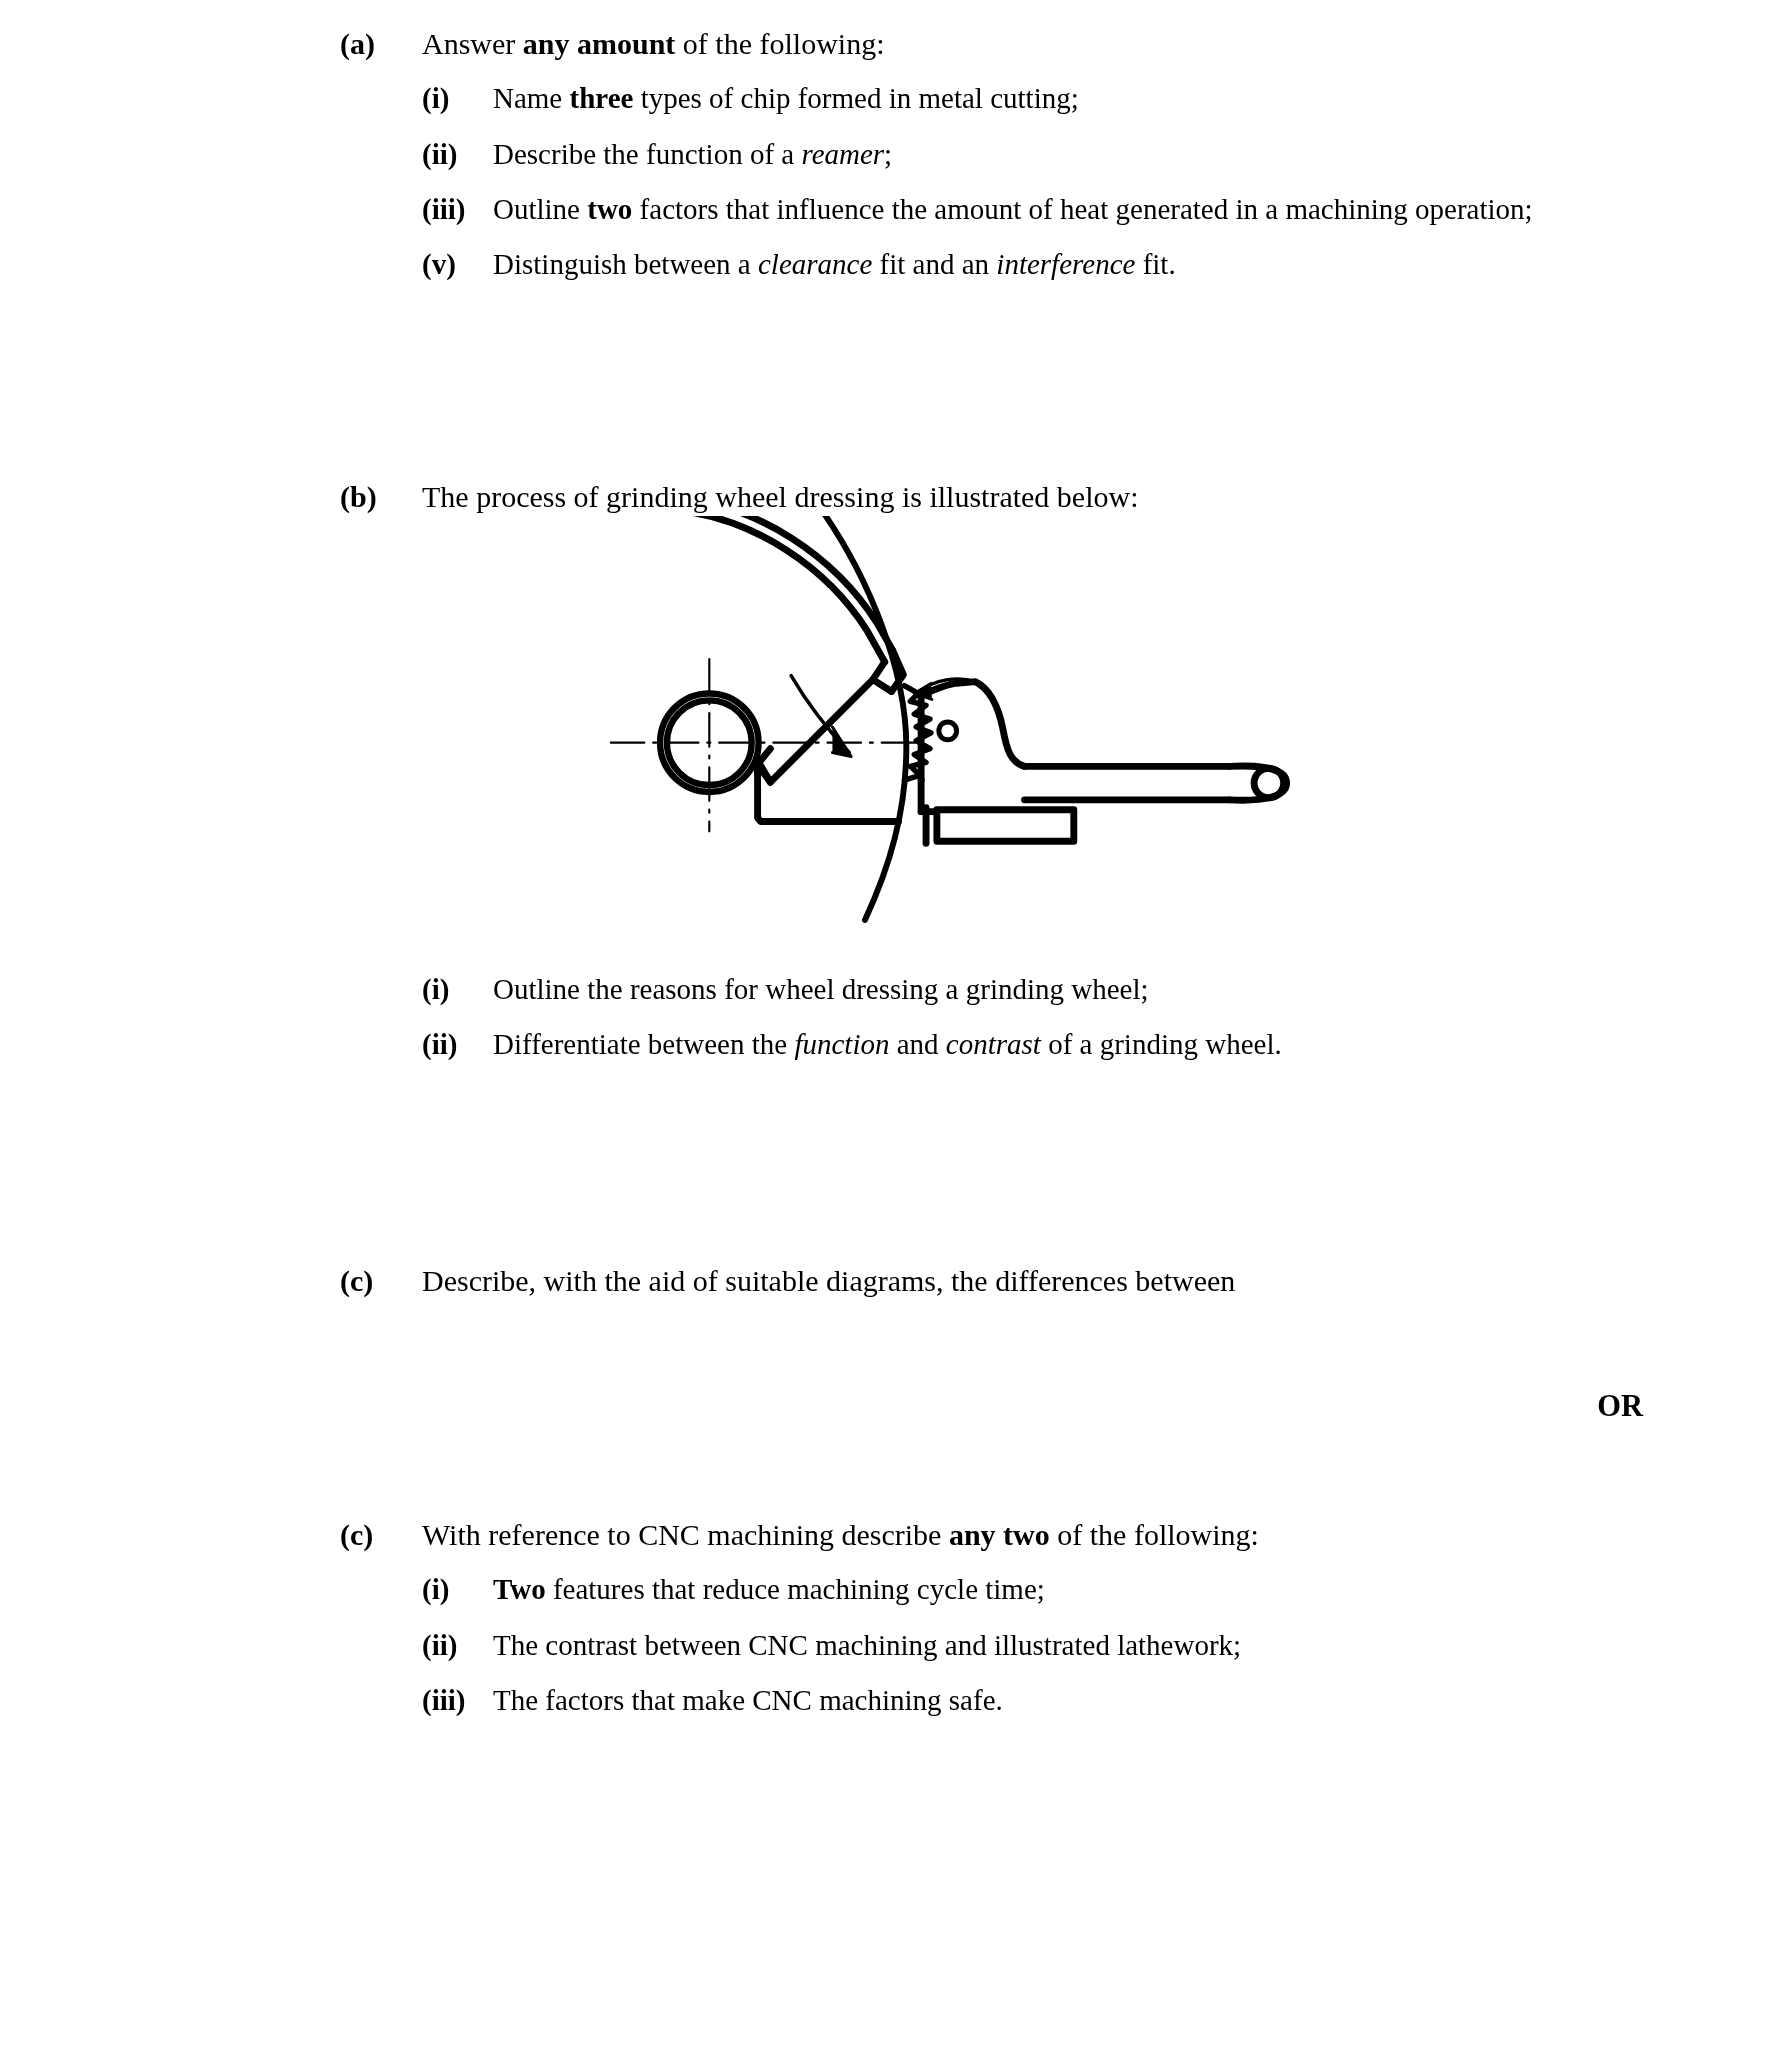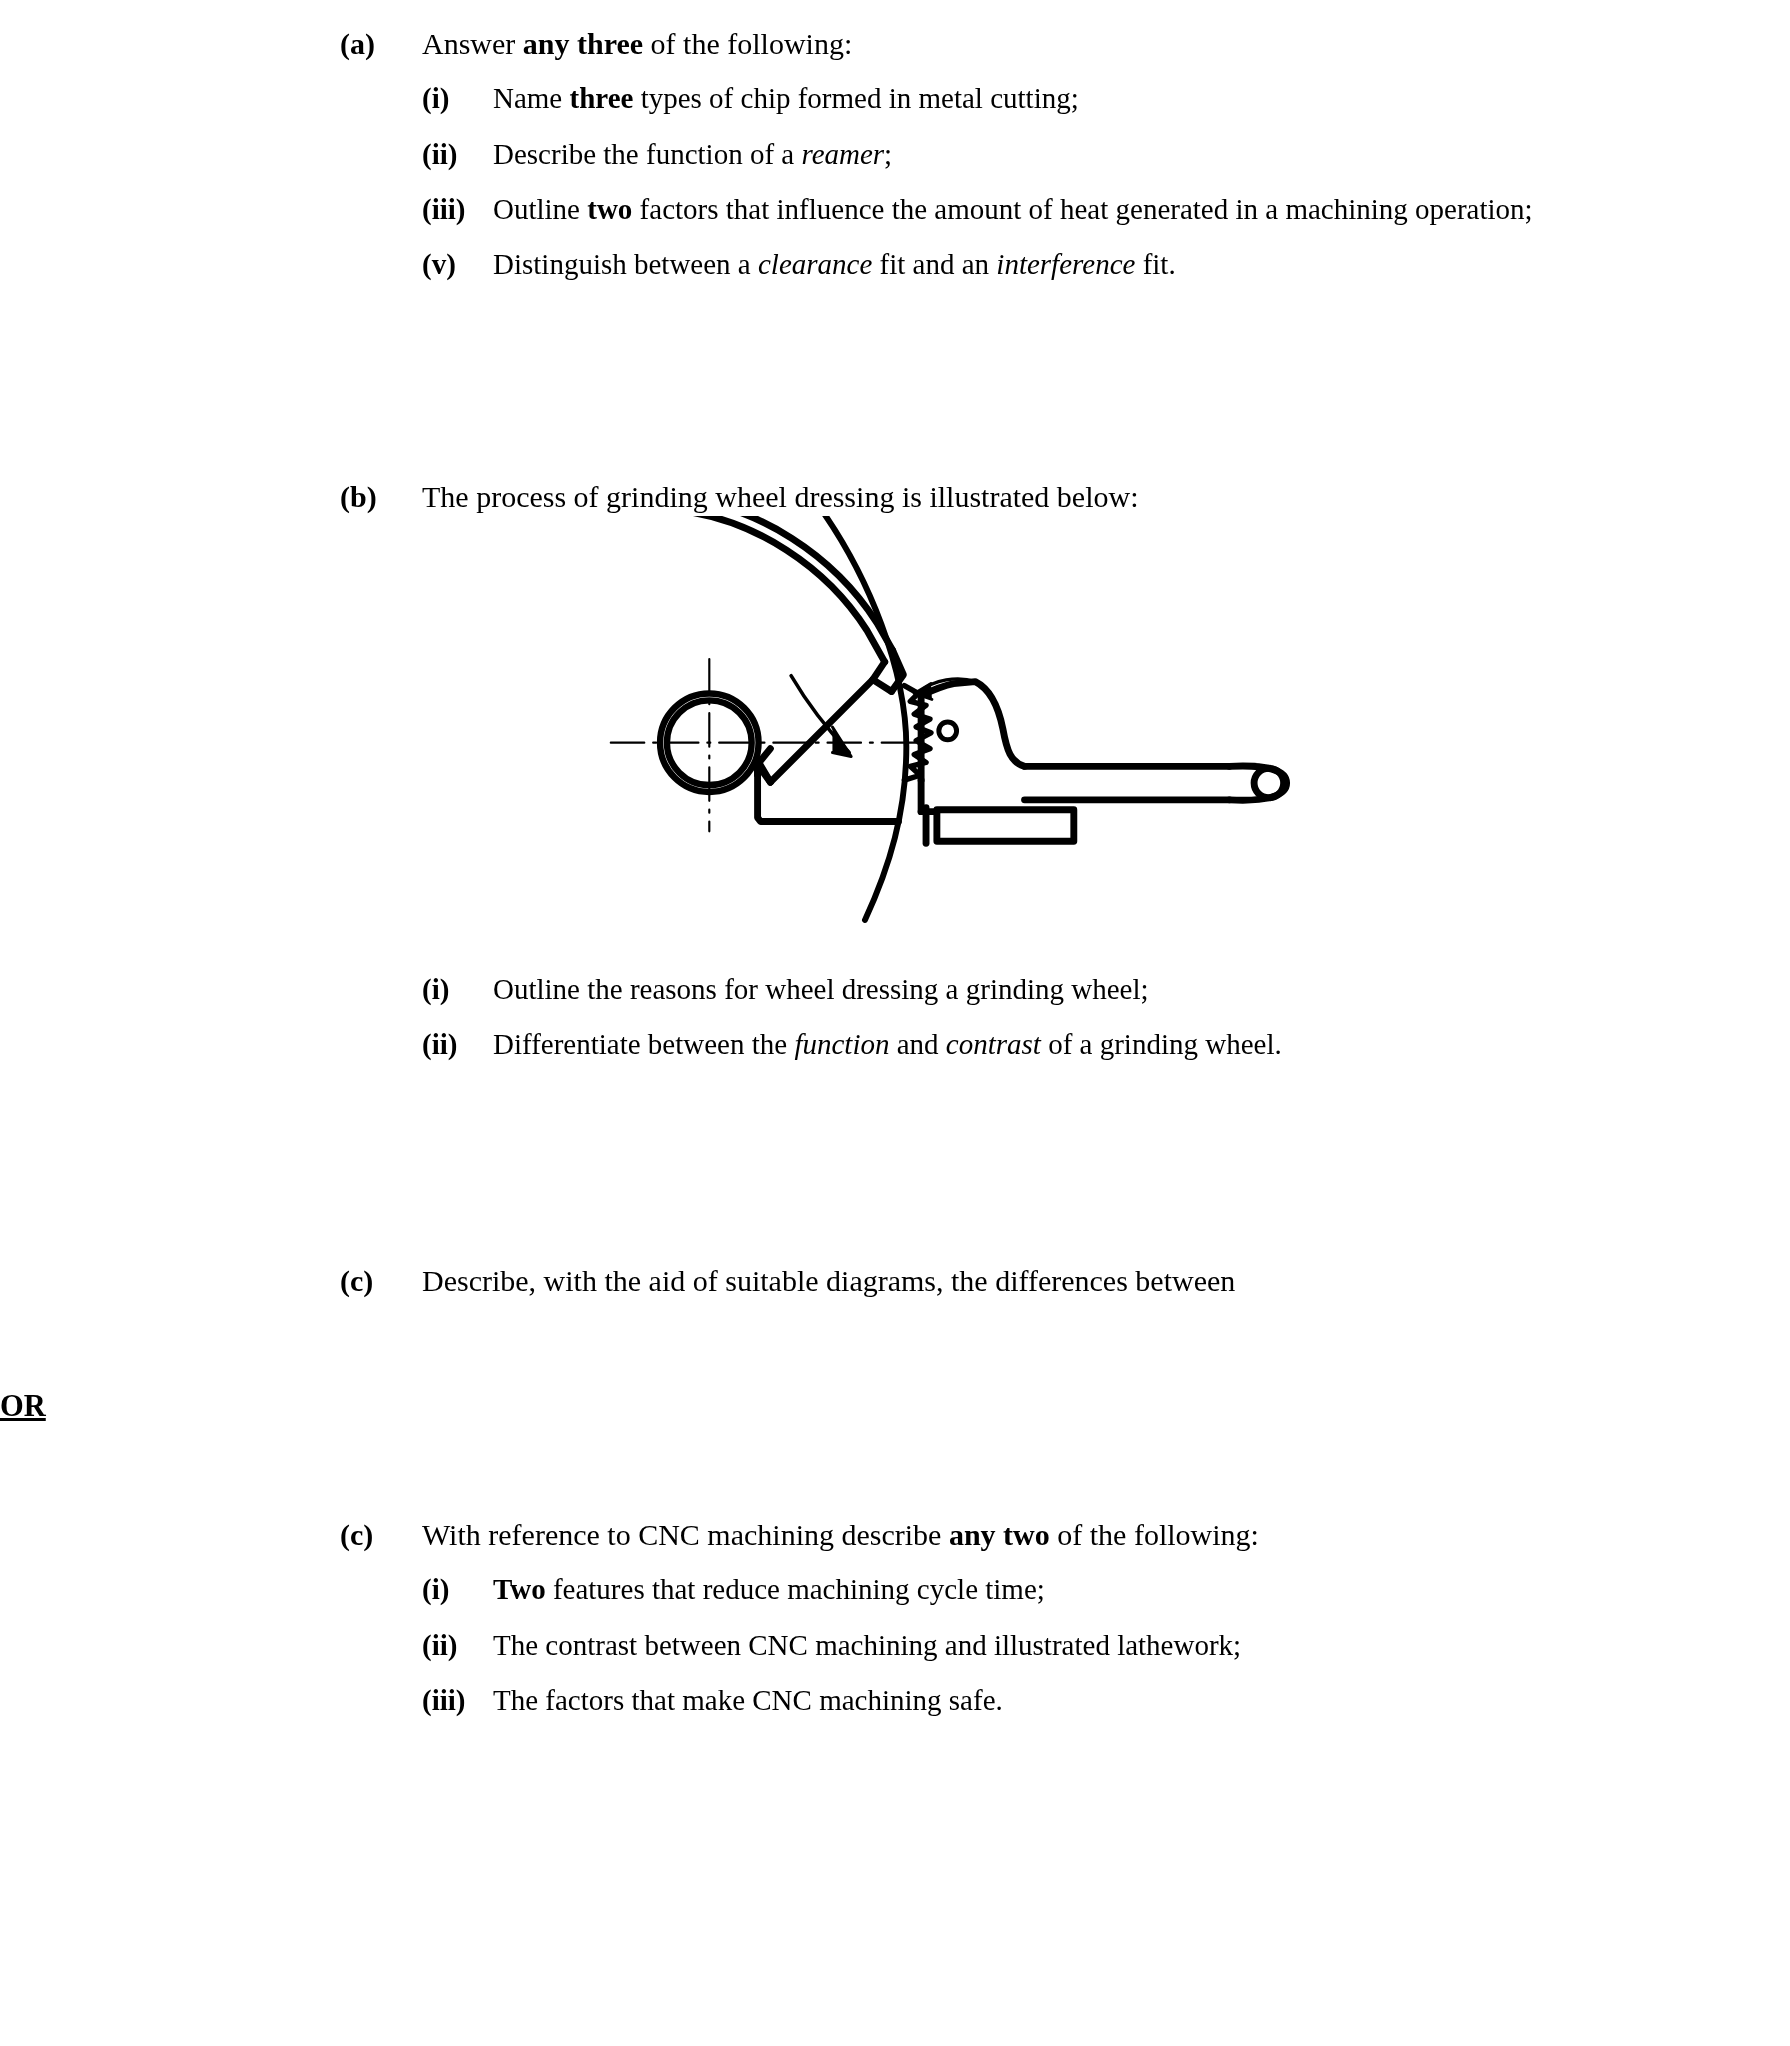--- a/index.html
+++ b/index.html
@@ -58,25 +58,24 @@
   }
   .sub > .marker {
     width: 71px;
     text-align: left;
   }
 
   b, .b { font-weight: bold; }
   i, .it { font-style: italic; }
 
   .or-line {
-    text-align: left;
+    text-align: right;
     font-weight: bold;
     font-size: 30.5px;
     margin-right: 148px;
-    text-decoration: underline;
   }
 
   
   .sp-a-top      { height: 23.6px; }
   .sp-after-a    { height: 193px; }
   .sp-after-fig  { height: 23.6px; }
   .sp-after-b    { height: 197px; }
   .sp-before-or  { height: 89px; }
   .sp-after-or   { height: 91px; }
 
@@ -98,21 +97,21 @@
 </style>
 </head>
 <body>
 
 <div class="page">
 
   <div class="sp-a-top"></div>
 
   <div class="qrow part">
     <span class="marker">(a)</span>
-    <span class="qtext"><span>Answer </span><b>any three</b><span> of the following:</span></span>
+    <span class="qtext"><span>Answer </span><b>any amount</b><span> of the following:</span></span>
   </div>
 
   <div class="qrow sub">
     <span class="marker">(i)</span>
     <span class="qtext"><span>Name </span><b>three</b><span> types of chip formed in metal cutting;</span></span>
   </div>
 
   <div class="qrow sub">
     <span class="marker">(ii)</span>
     <span class="qtext"><span>Describe the function of a </span><i>reamer</i><span>;</span></span>

